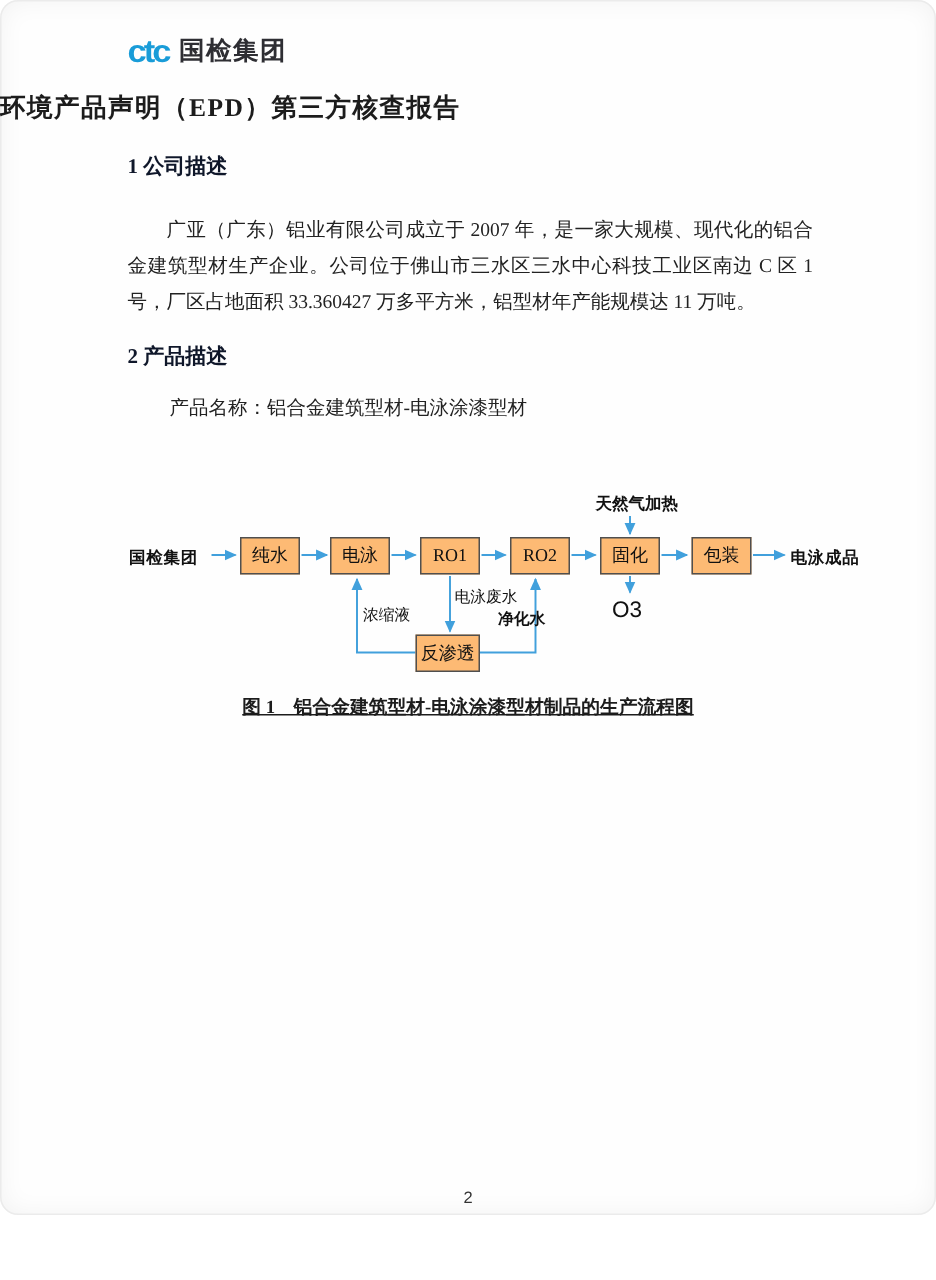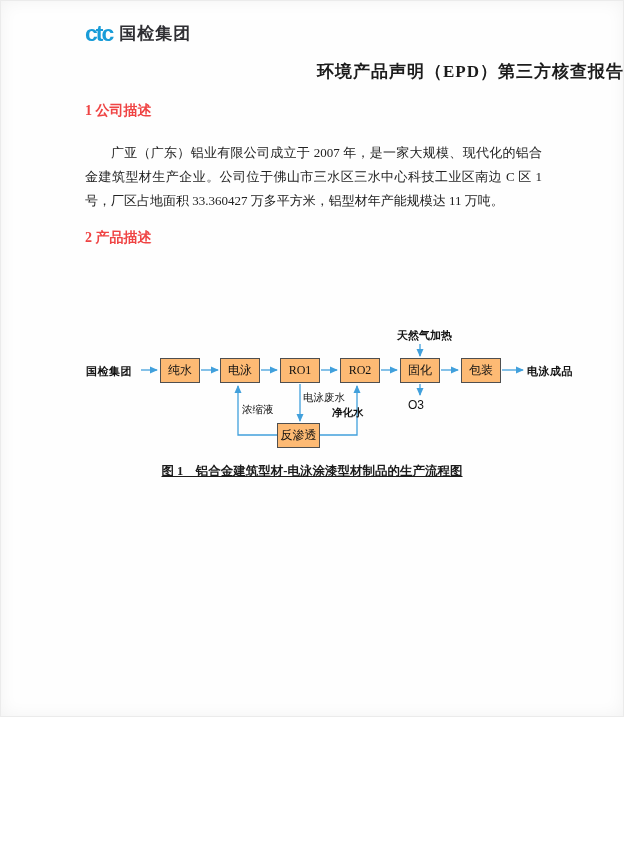--- a/index.html
+++ b/index.html
@@ -2,24 +2,25 @@
 <html><head>
 <meta charset="utf-8">
 <style>
   * { margin: 0; padding: 0; box-sizing: border-box; }
   html, body { background: #ffffff; }
   body { font-family: "Liberation Serif", "DejaVu Serif", serif; }
 
   .page {
     position: relative;
     width: 624px;
-    height: 717px;
+    height: 810px;
     background: #fefefe;
     overflow: hidden;
     box-shadow: inset 0 0 0 1px #ebebeb, inset 0 0 18px rgba(0,0,0,0.055);
+    border-radius: 12px;
   }
 
   
   .logo {
     position: absolute;
     left: 85px; top: 22px;
     display: flex; align-items: center; gap: 7px;
     font-family: "Liberation Sans", "DejaVu Sans", sans-serif;
   }
   .logo-ctc {
@@ -34,33 +35,32 @@
     color: #2e2e33;
     font-weight: 700;
     font-size: 17px;
     letter-spacing: 1px;
   }
 
   
   .doc-title {
     position: absolute;
     left: 0; right: 0; top: 60px;
-    text-align: right;
+    text-align: left;
     font-size: 17px;
     font-weight: 700;
     color: #1c1c1c;
     letter-spacing: 1px;
-    padding-left: 29px;
   }
   .section-heading {
     position: absolute;
     left: 85px;
     font-size: 14px;
     font-weight: 700;
-    color: #ef4444;
+    color: #0f172a;
   }
   .heading-company { top: 102px; }
   .heading-product { top: 229px; }
 
   .company-body {
     position: absolute;
     left: 85px; top: 141px;
     width: 457px;
     font-size: 13px;
     line-height: 24px;
@@ -103,21 +103,21 @@
     position: absolute;
     font-size: 11px;
     font-weight: 700;
     color: #111;
     white-space: nowrap;
     font-family: "Liberation Serif", serif;
   }
   .label-input  { left: 86px;  top: 42px; letter-spacing: 0.5px; }
   .label-output { left: 527px; top: 42px; letter-spacing: 0.5px; }
   .label-heat   { left: 397px; top: 6px;  }
-  .label-o3     { left: 408px; top: 76px; font-weight: 400; font-family: "Liberation Sans", sans-serif; font-size: 12px; }
+  .label-o3     { left: 408px; top: 76px; font-weight: 400; font-family: "Liberation Sans", sans-serif; font-size: 15px; }
   .label-concentrate { left: 242px; top: 81px; font-weight: 400; font-size: 10.5px; }
   .label-wastewater  { left: 303px; top: 69px; font-weight: 400; font-size: 10.5px; }
   .label-purified    { left: 332px; top: 84px; font-weight: 700; font-size: 10.5px; }
 
   
   .figure-caption {
     position: absolute;
     left: 0; right: 0; top: 463px;
     text-align: center;
     font-size: 12.5px;
@@ -143,20 +143,21 @@
     <span class="logo-ctc">ctc</span>
     <span class="logo-name">国检集团</span>
   </div>
 
   <div class="doc-title">环境产品声明（EPD）第三方核查报告</div>
 
   <div class="section-heading heading-company">1 公司描述</div>
   <div class="company-body">广亚（广东）铝业有限公司成立于 2007 年，是一家大规模、现代化的铝合金建筑型材生产企业。公司位于佛山市三水区三水中心科技工业区南边 C 区 1 号，厂区占地面积 33.360427 万多平方米，铝型材年产能规模达 11 万吨。</div>
 
   <div class="section-heading heading-product">2 产品描述</div>
+  <div class="product-line product-name-line">产品名称：铝合金建筑型材-电泳涂漆型材</div>
 
   <div class="diagram">
     <svg width="624" height="132" viewBox="0 0 624 132">
       <defs>
         <marker id="arr" viewBox="0 0 10 10" refX="8" refY="5" markerWidth="7" markerHeight="7" orient="auto-start-reverse">
           <path d="M 0 1 L 9 5 L 0 9 z" fill="#41a0dc"></path>
         </marker>
       </defs>
 
       <line x1="141" y1="48" x2="157" y2="48" stroke="#41a0dc" stroke-width="1.3" marker-end="url(#arr)"></line>

